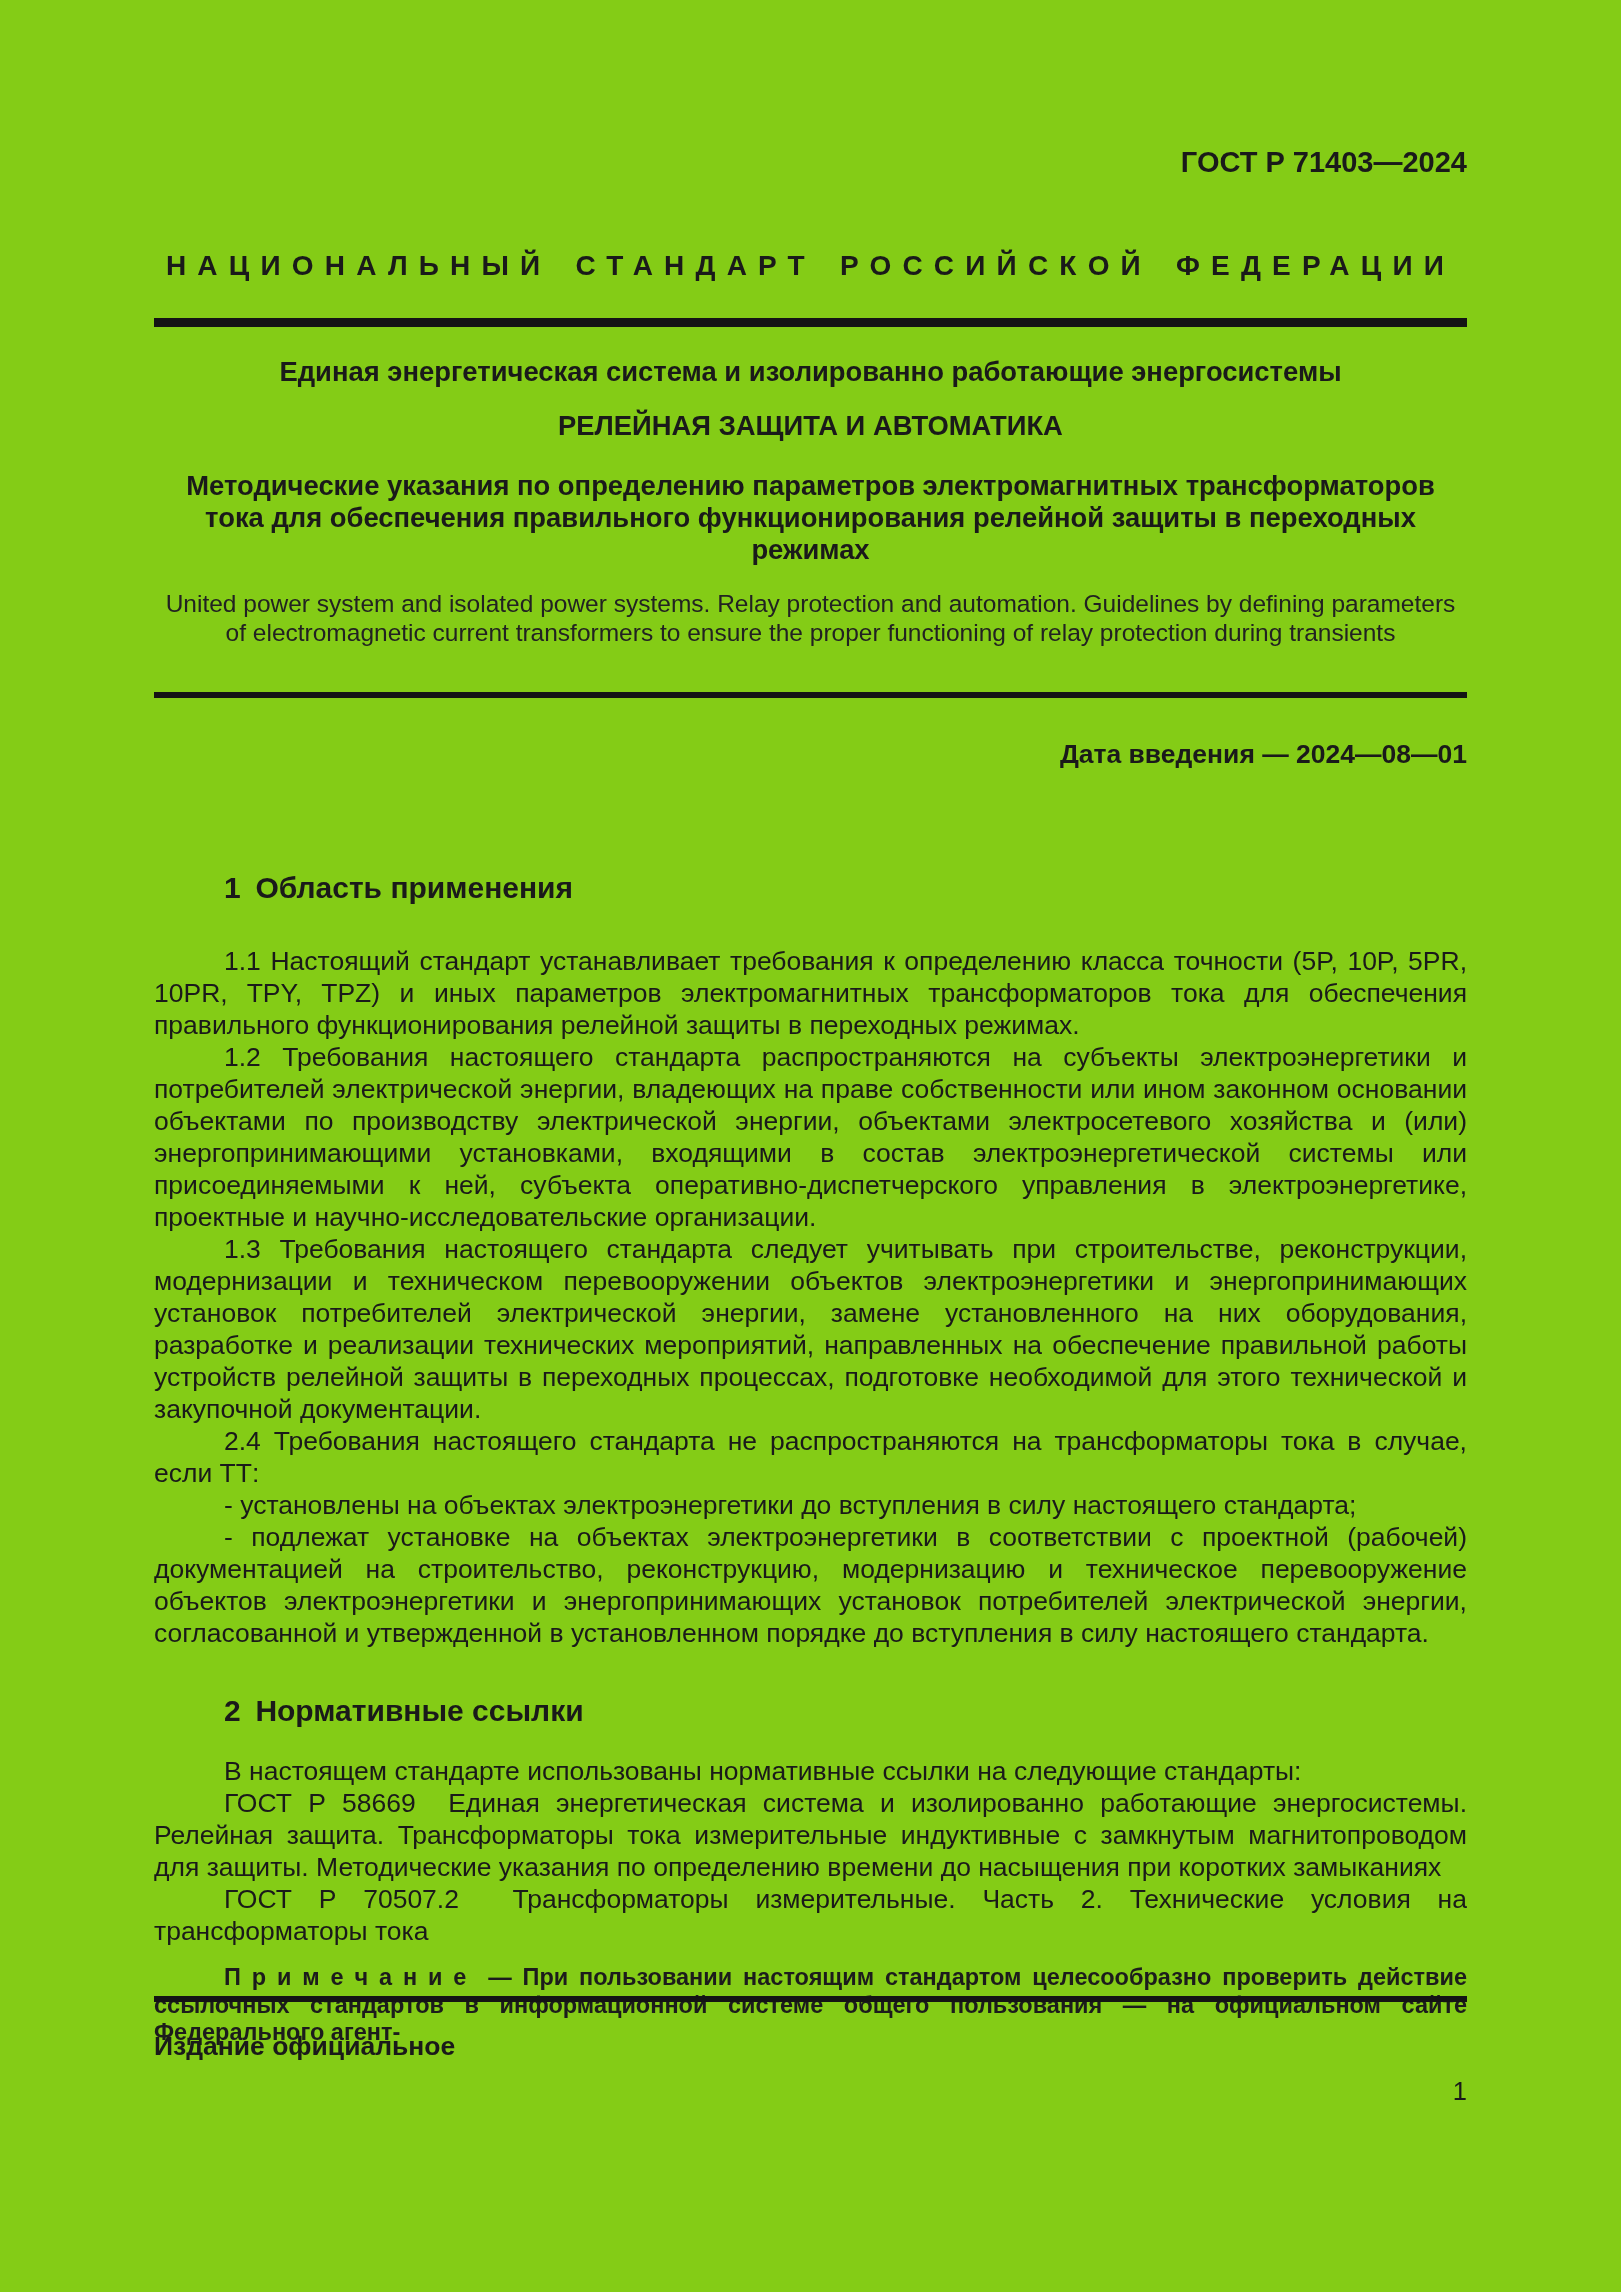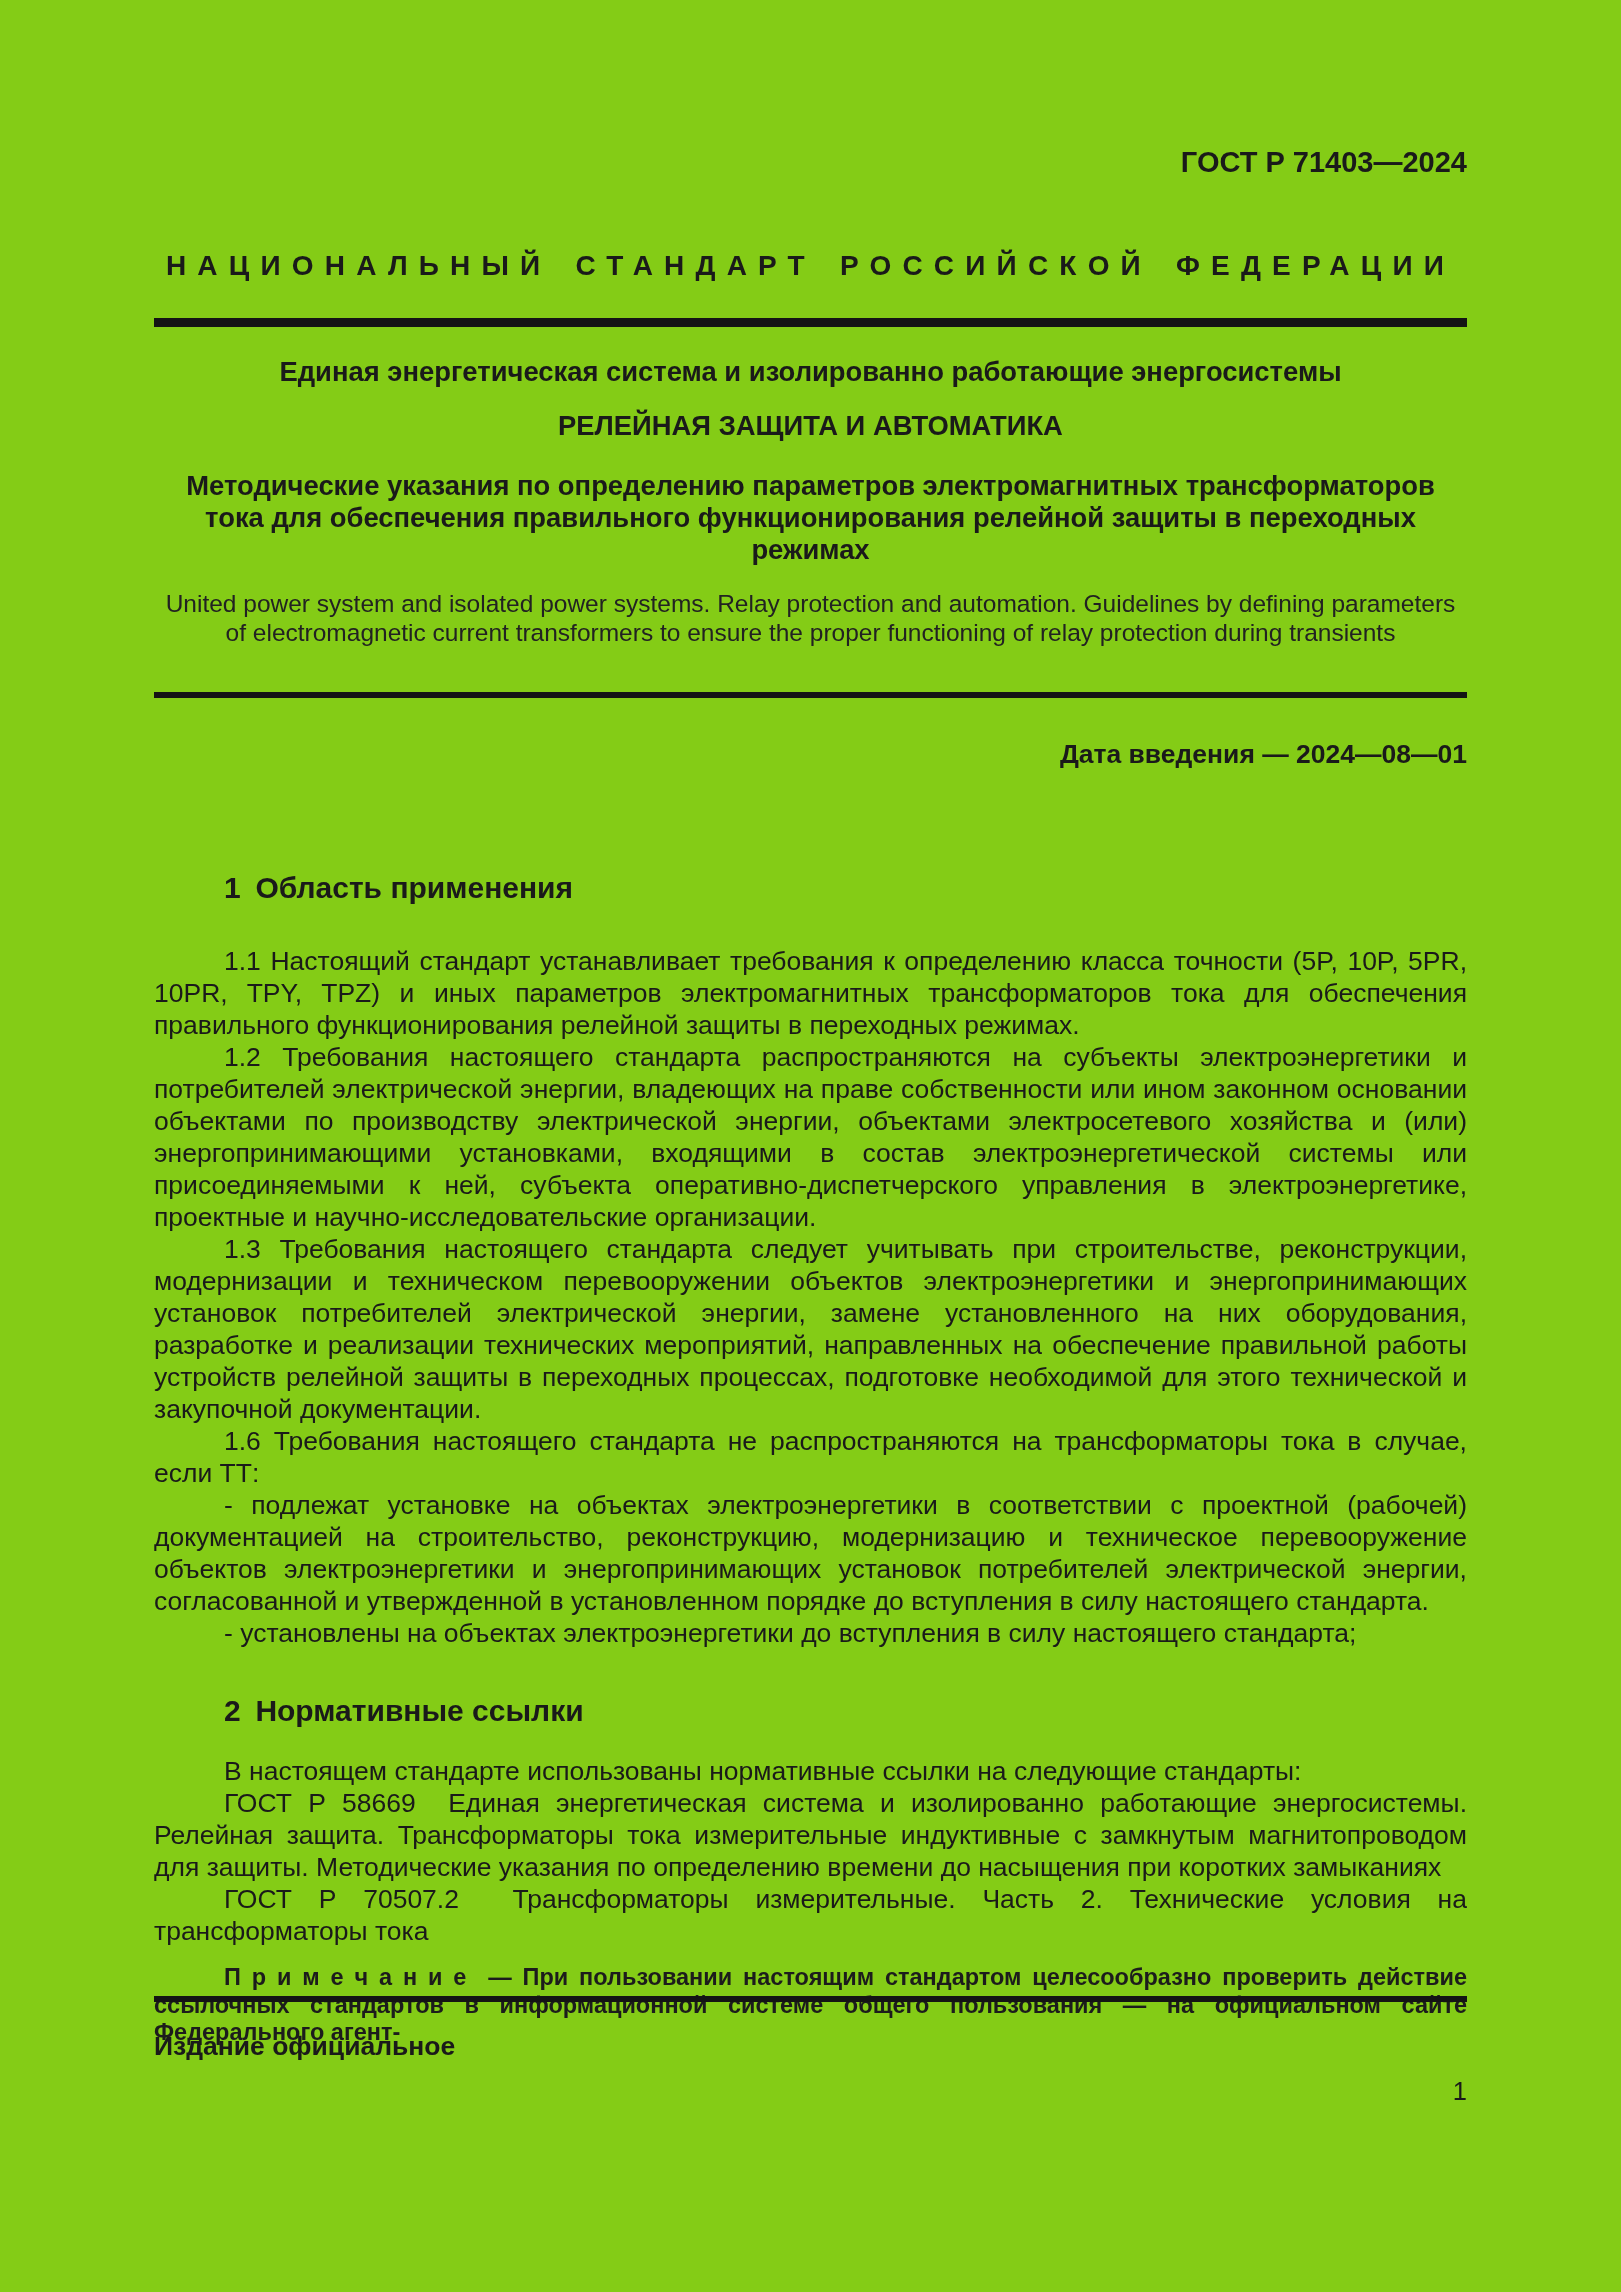--- a/index.html
+++ b/index.html
@@ -140,23 +140,23 @@
 
   <div class="intro-date">Дата введения — 2024—08—01</div>
 
   <h2 class="section-heading section-1">
     <span class="num">1</span><span>Область применения</span>
   </h2>
 
   <p class="body-para para-first-1">1.1 Настоящий стандарт устанавливает требования к определению класса точности (5P, 10P, 5PR, 10PR, TPY, TPZ) и иных параметров электромагнитных трансформаторов тока для обеспечения правильного функционирования релейной защиты в переходных режимах.</p>
   <p class="body-para">1.2 Требования настоящего стандарта распространяются на субъекты электроэнергетики и потребителей электрической энергии, владеющих на праве собственности или ином законном основании объектами по производству электрической энергии, объектами электросетевого хозяйства и (или) энергопринимающими установками, входящими в состав электроэнергетической системы или присоединяемыми к ней, субъекта оперативно-диспетчерского управления в электроэнергетике, проектные и научно-исследовательские организации.</p>
   <p class="body-para">1.3 Требования настоящего стандарта следует учитывать при строительстве, реконструкции, модернизации и техническом перевооружении объектов электроэнергетики и энергопринимающих установок потребителей электрической энергии, замене установленного на них оборудования, разработке и реализации технических мероприятий, направленных на обеспечение правильной работы устройств релейной защиты в переходных процессах, подготовке необходимой для этого технической и закупочной документации.</p>
-  <p class="body-para">1.6 Требования настоящего стандарта не распространяются на трансформаторы тока в случае, если ТТ:</p>
+  <p class="body-para">2.4 Требования настоящего стандарта не распространяются на трансформаторы тока в случае, если ТТ:</p>
+  <p class="body-para">- установлены на объектах электроэнергетики до вступления в силу настоящего стандарта;</p>
   <p class="body-para">- подлежат установке на объектах электроэнергетики в соответствии с проектной (рабочей) документацией на строительство, реконструкцию, модернизацию и техническое перевооружение объектов электроэнергетики и энергопринимающих установок потребителей электрической энергии, согласованной и утвержденной в установленном порядке до вступления в силу настоящего стандарта.</p>
-  <p class="body-para">- установлены на объектах электроэнергетики до вступления в силу настоящего стандарта;</p>
 
   <h2 class="section-heading section-2">
     <span class="num">2</span><span>Нормативные ссылки</span>
   </h2>
 
   <p class="body-para para-first-2">В настоящем стандарте использованы нормативные ссылки на следующие стандарты:</p>
   <p class="body-para">ГОСТ Р 58669&nbsp; Единая энергетическая система и изолированно работающие энергосистемы. Релейная защита. Трансформаторы тока измерительные индуктивные с замкнутым магнитопроводом для защиты. Методические указания по определению времени до насыщения при коротких замыканиях</p>
   <p class="body-para">ГОСТ Р 70507.2&nbsp; Трансформаторы измерительные. Часть 2. Технические условия на трансформаторы тока</p>
 
   <p class="note-para">П р и м е ч а н и е&nbsp; — При пользовании настоящим стандартом целесообразно проверить действие ссылочных стандартов в информационной системе общего пользования — на официальном сайте Федерального агент-</p>

